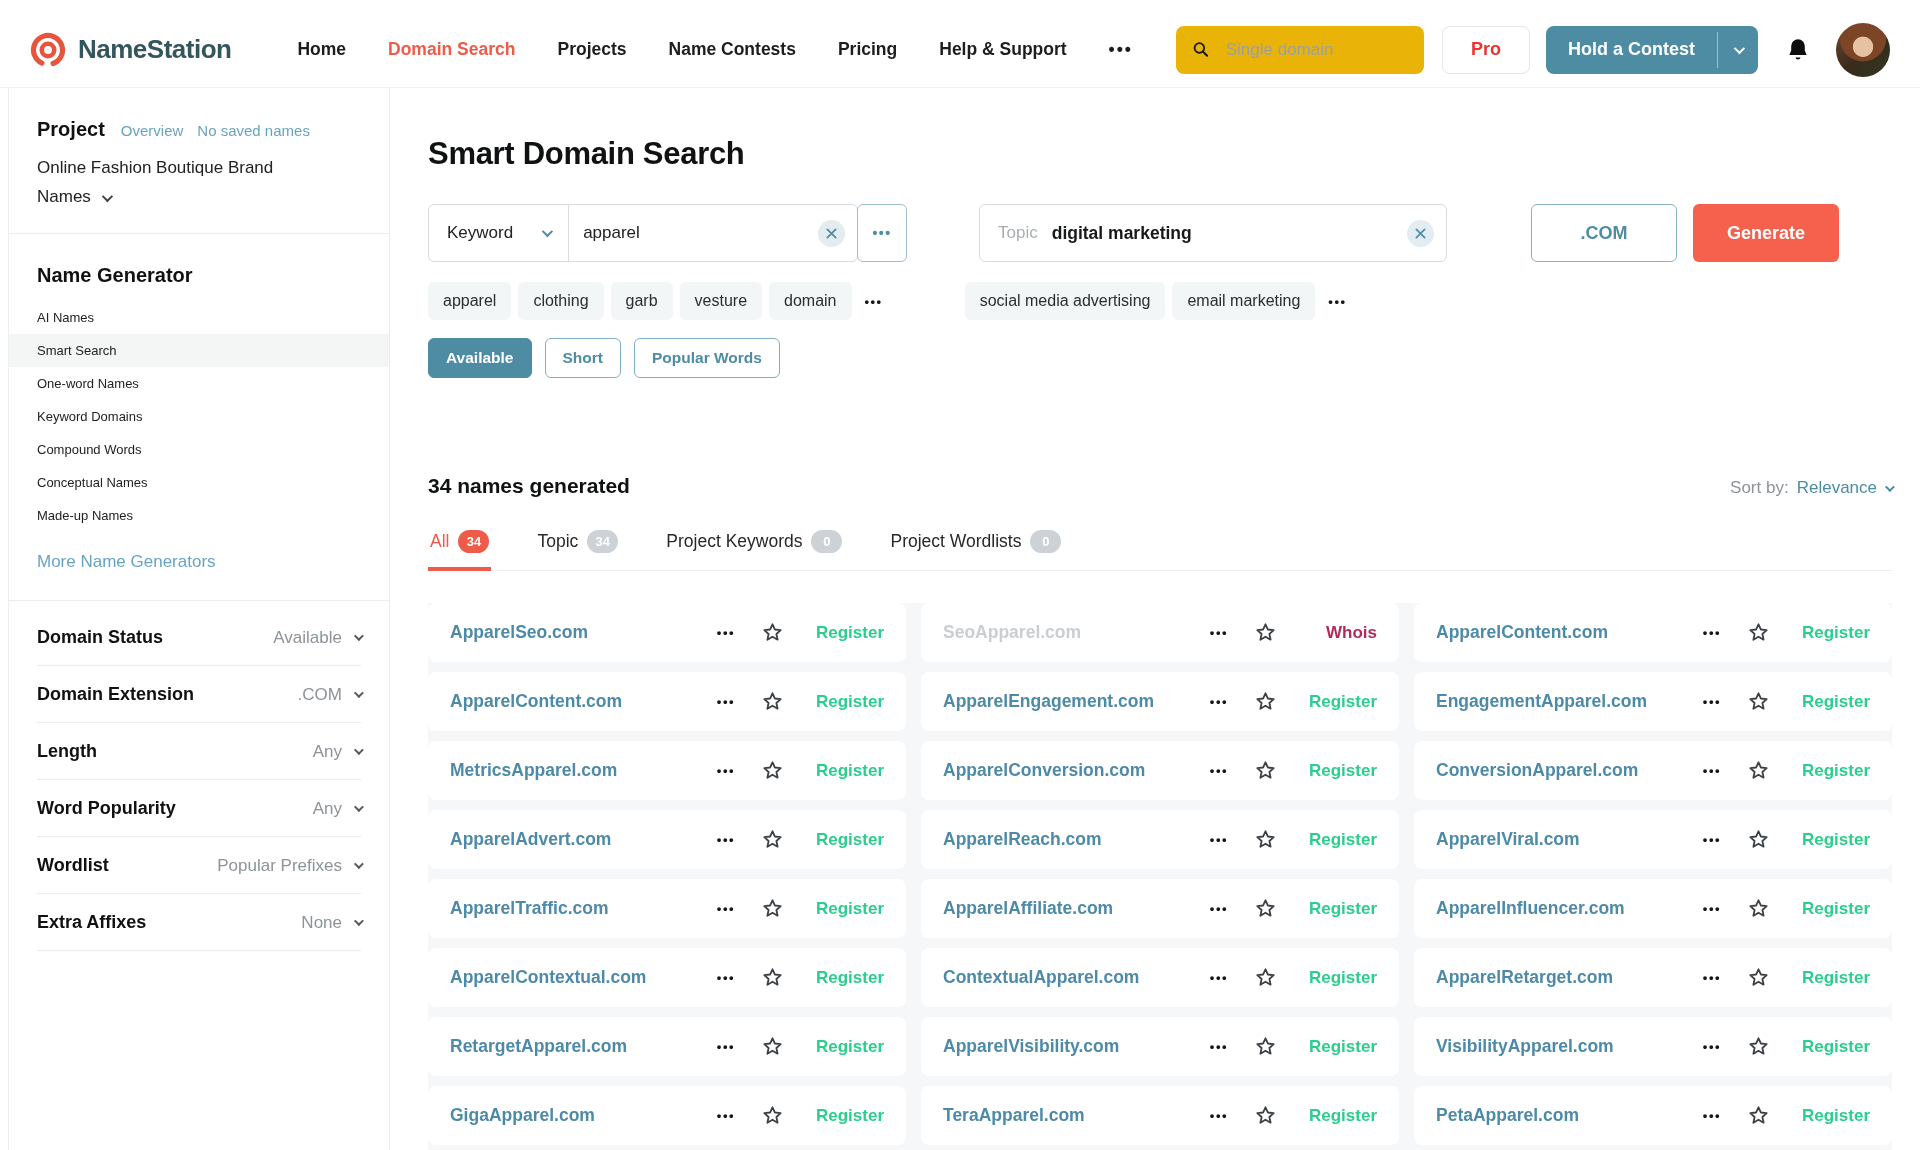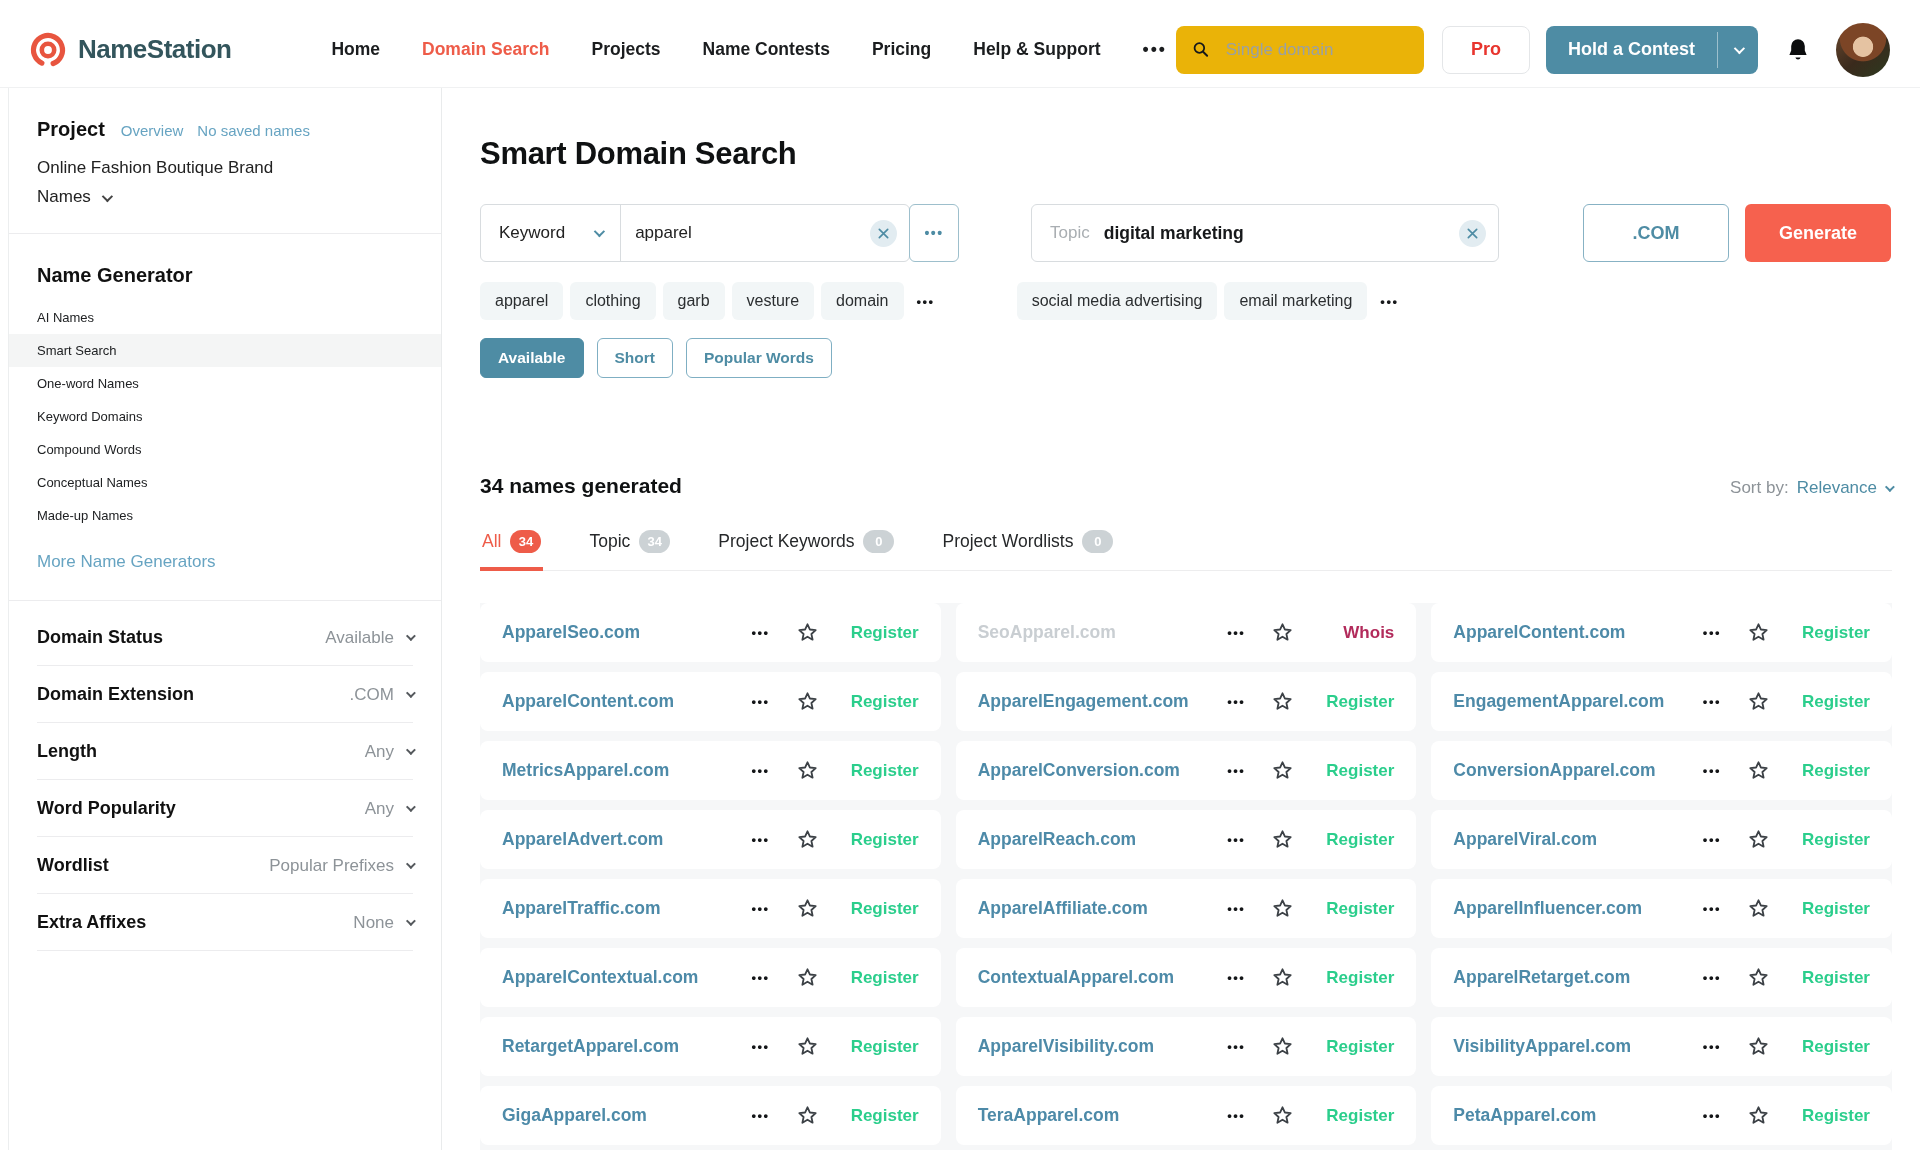--- a/index.html
+++ b/index.html
@@ -5,21 +5,21 @@
   * { margin:0; padding:0; box-sizing:border-box; }
   html,body { width:1920px; height:1150px; overflow:hidden; background:#fff;
     font-family:"Liberation Sans", sans-serif; color:#1b1d1f; }
 
   
   .header { height:88px; display:flex; align-items:center; padding:12px 30px 0 28px;
     background:#fff; border-bottom:1px solid #f0f1f2; }
   .brand { display:flex; align-items:center; gap:10px; }
   .brand svg { width:40px; height:40px; }
   .brand-name { font-size:26px; font-weight:bold; color:#33555c; letter-spacing:-0.5px; }
-  .nav { display:flex; align-items:center; gap:42px; margin-left:100px; }
+  .nav { display:flex; align-items:center; gap:42px; margin-left:66px; }
   .nav-item { font-size:17.5px; font-weight:600; color:#1b1d1f; cursor:pointer; white-space:nowrap; }
   .nav-item.active { color:#ee5c49; }
   .nav-item.more { letter-spacing:2px; font-weight:800; }
   .hdr-search { margin-left:auto; display:flex; align-items:center; gap:16px;
     background:#eab308; border-radius:8px; height:48px; width:248px; padding:0 16px; }
   .hdr-search input { border:none; outline:none; background:transparent; font-size:17px;
     width:100%; color:#333; font-family:inherit; }
   .hdr-search input::placeholder { color:#9aa0a4; }
   .pro-btn { margin-left:18px; height:48px; padding:0 28px; background:#fff;
     border:1px solid #e4e6e8; border-radius:8px; color:#e8352e; font-size:18px;
@@ -31,21 +31,21 @@
   .contest-caret { display:flex; align-items:center; padding:0 16px; }
   .bell { margin-left:28px; cursor:pointer; display:flex; align-items:center; }
   .avatar { margin-left:26px; width:54px; height:54px; border-radius:50%; cursor:pointer;
     background:
       radial-gradient(circle at 50% 44%, #e5c3a2 0 24%, rgba(0,0,0,0) 26%),
       radial-gradient(circle at 50% 28%, #7c4526 0 48%, rgba(0,0,0,0) 50%),
       linear-gradient(140deg, #6d4a30, #3a2a1c 55%, #2c3a20); }
 
   
   .shell { display:flex; height:1062px; border-left:8px solid #fff; }
-  .sidebar { width:434px; border-right:1px solid #e9ebec; border-left:1px solid #eceeef;
+  .sidebar { width:382px; border-right:1px solid #e9ebec; border-left:1px solid #eceeef;
     padding:30px 28px 0 28px; flex:none; }
   .main { flex:1; padding:28px 28px 0 38px; }
 
   
   .proj-row { display:flex; align-items:baseline; gap:16px; }
   .side-h { font-size:20px; font-weight:bold; color:#111; }
   .side-link { font-size:15px; color:#67a4c2; cursor:pointer; white-space:nowrap; }
   .proj-name { margin-top:12px; font-size:17px; line-height:1.72; color:#222; width:270px; }
   .chev { display:inline-block; width:8px; height:8px; border-right:2px solid currentColor;
     border-bottom:2px solid currentColor; transform:rotate(45deg) translateY(-2px); }

